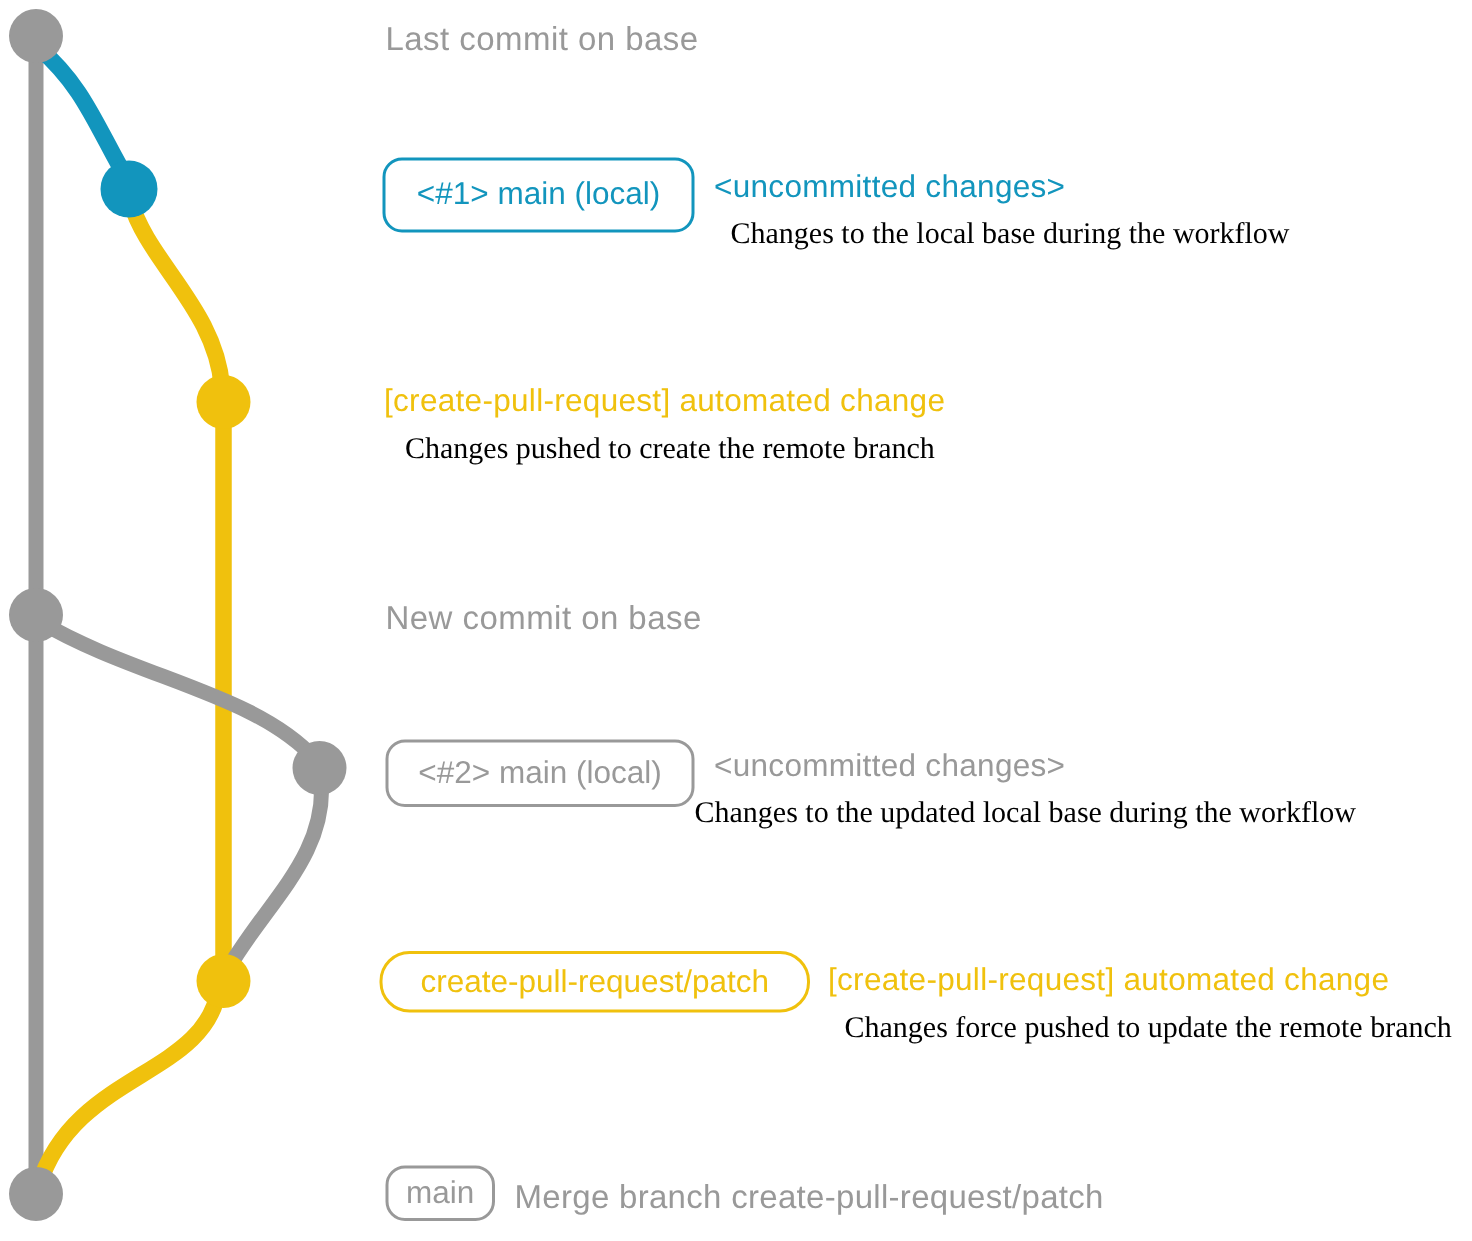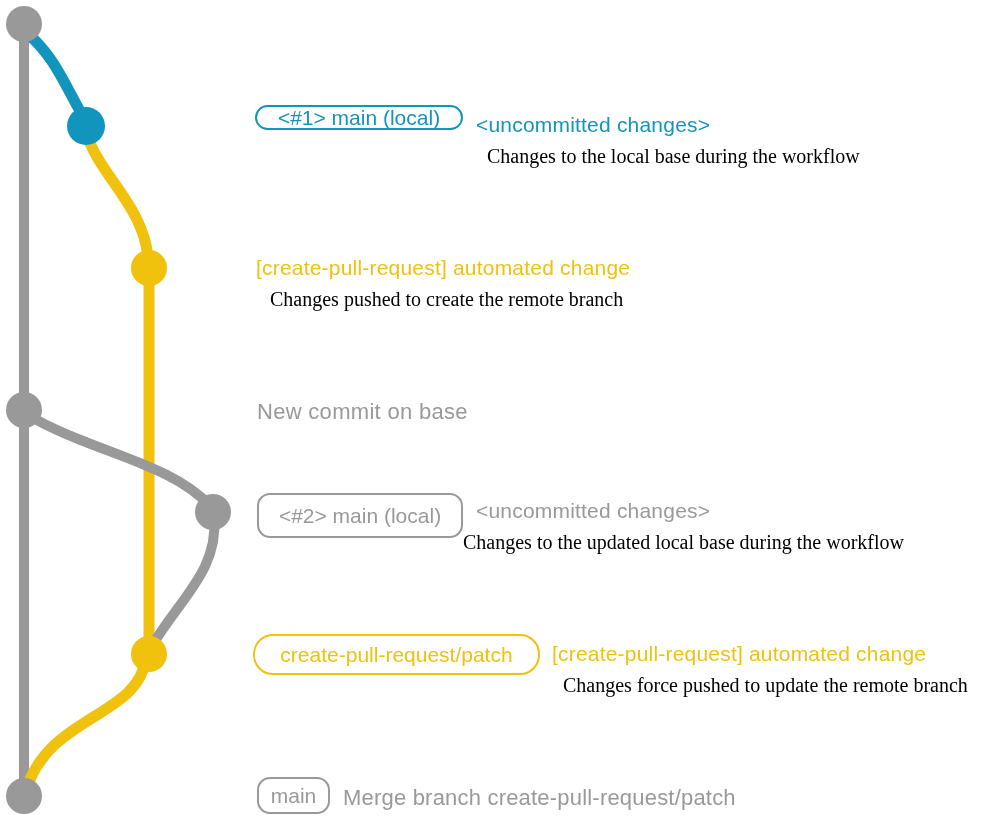--- a/index.html
+++ b/index.html
@@ -56,22 +56,23 @@
 
     <circle cx="24" cy="24" r="18" fill="#999999"></circle>
     <circle cx="86" cy="126" r="19" fill="#1295bd"></circle>
     <circle cx="149" cy="268" r="18" fill="#f0c10d"></circle>
     <circle cx="24" cy="410" r="18" fill="#999999"></circle>
     <circle cx="213" cy="512" r="18" fill="#999999"></circle>
     <circle cx="149" cy="654" r="18" fill="#f0c10d"></circle>
     <circle cx="24" cy="796" r="18" fill="#999999"></circle>
   </svg>
 
+  <div class="t-title" style="left:257px;top:13px;">Last commit on base</div>
 
-  <div class="badge teal" style="left:255px;top:105px;width:208px;height:25px;">&lt;#1&gt; main (local)</div>
+  <div class="badge teal" style="left:255px;top:105px;width:208px;height:50px;">&lt;#1&gt; main (local)</div>
   <div class="note teal" style="left:476px;top:113px;">&lt;uncommitted changes&gt;</div>
   <div class="desc" style="left:487px;top:145px;text-align:center;">Changes to the local base during the workflow</div>
 
   <div class="note yellow" style="left:256px;top:256px;">[create-pull-request] automated change</div>
   <div class="desc" style="left:270px;top:288px;">Changes pushed to create the remote branch</div>
 
   <div class="t-title" style="left:257px;top:399px;">New commit on base</div>
 
   <div class="badge" style="left:257px;top:493px;width:206px;height:45px;">&lt;#2&gt; main (local)</div>
   <div class="note gray" style="left:476px;top:499px;">&lt;uncommitted changes&gt;</div>

